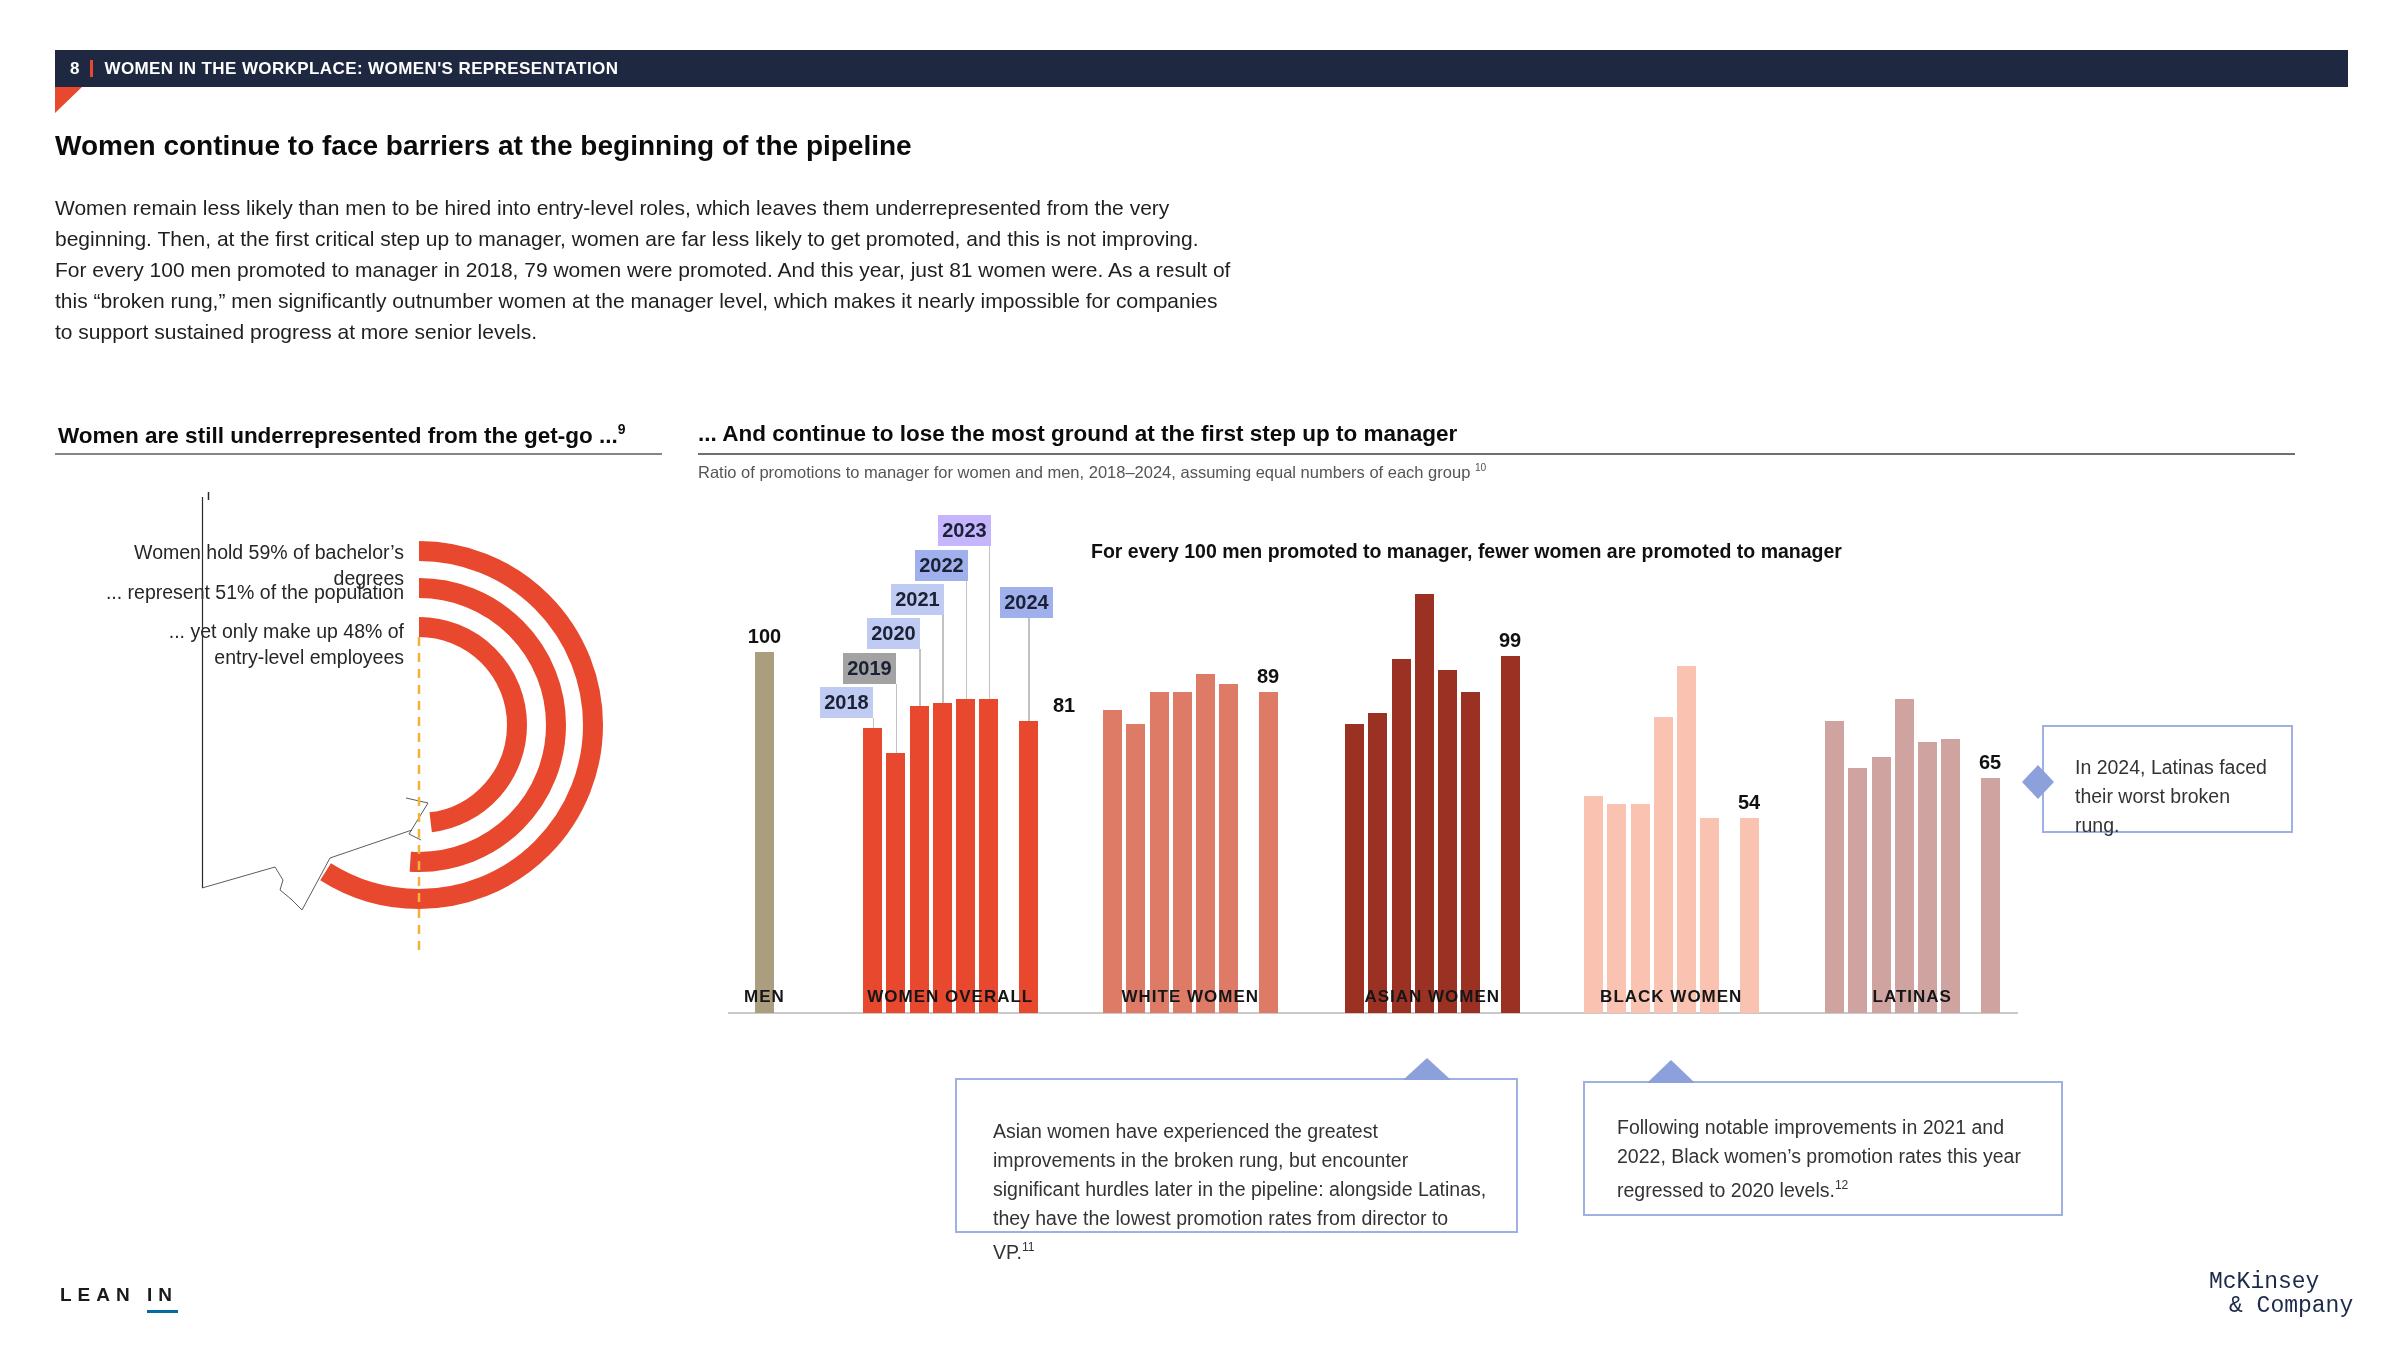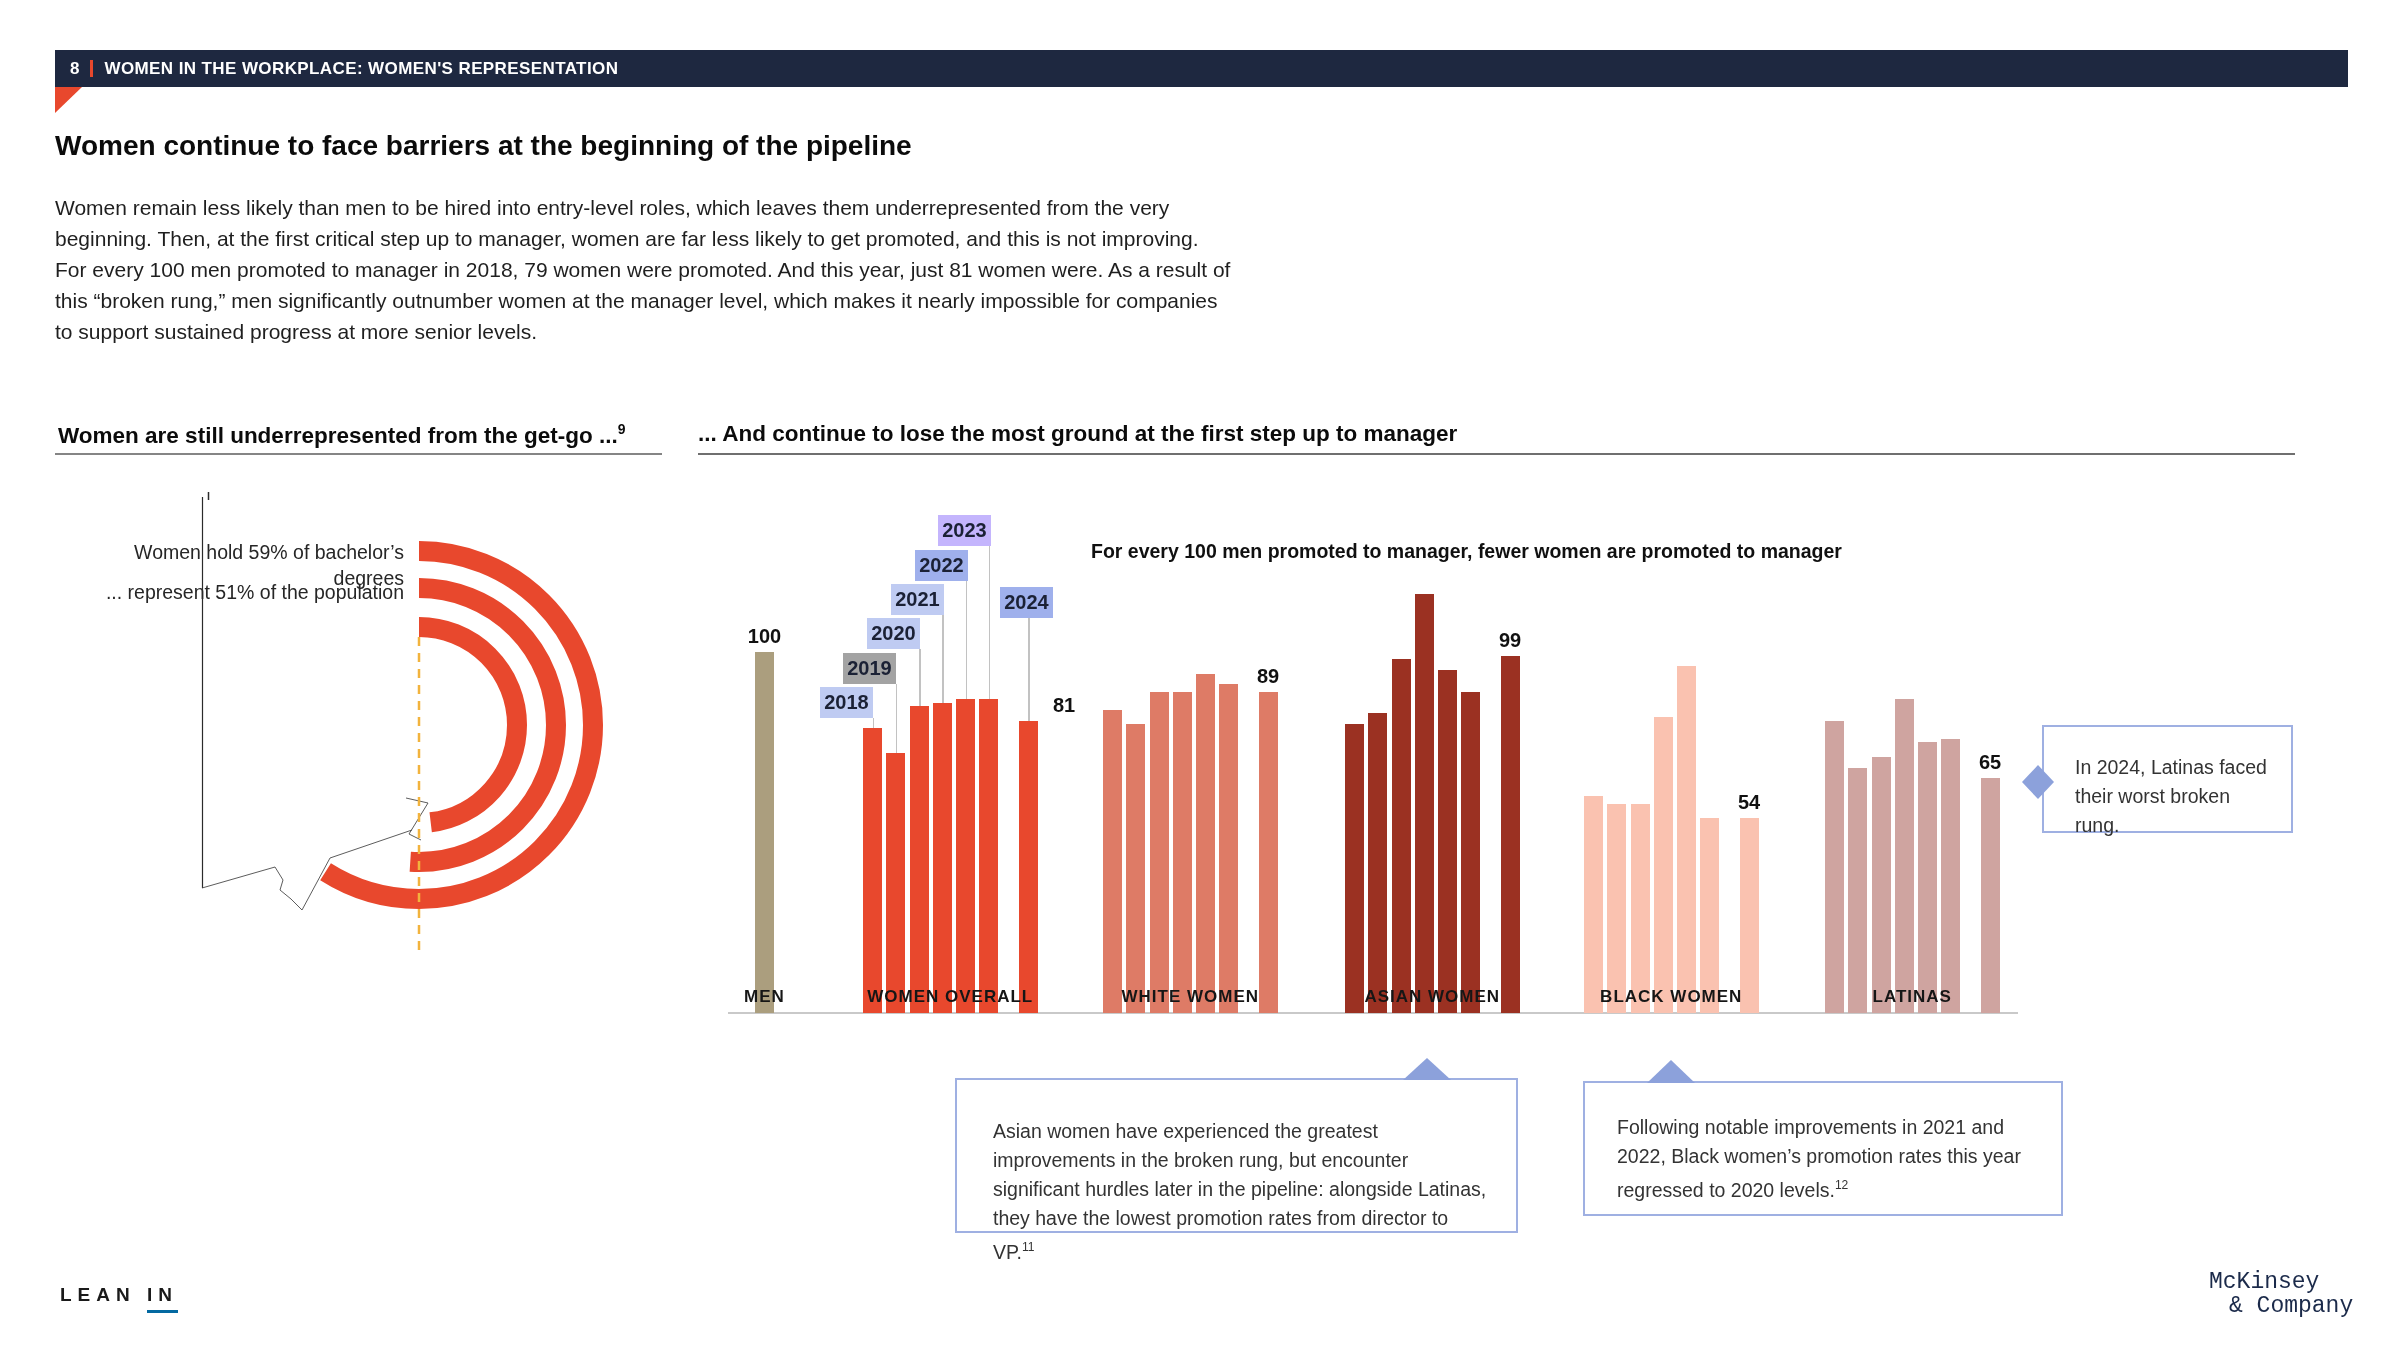--- a/index.html
+++ b/index.html
@@ -60,23 +60,26 @@
     <span class="crumb">WOMEN IN THE WORKPLACE: WOMEN'S REPRESENTATION</span>
   </header>
 
   <h1 id="headline" class="abs">Women continue to face barriers at the beginning of the pipeline</h1>
   <p id="intro" class="abs">Women remain less likely than men to be hired into entry-level roles, which leaves them underrepresented from the very beginning. Then, at the first critical step up to manager, women are far less likely to get promoted, and this is not improving. For every 100 men promoted to manager in 2018, 79 women were promoted. And this year, just 81 women were. As a result of this “broken rung,” men significantly outnumber women at the manager level, which makes it nearly impossible for companies to support sustained progress at more senior levels.</p>
 
   <h2 id="left-title" class="abs panel-title"><span>Women are still underrepresented from the get-go ...</span><sup>9</sup></h2>
   <div id="rule-left" class="abs rule"></div>
   <div class="abs arc-label" style="top:539px;">Women hold 59% of bachelor’s degrees</div>
   <div class="abs arc-label" style="top:579px;">... represent 51% of the population</div>
+  <div class="abs arc-label" style="top:618px;">... yet only make up 48% of
+entry-level employees</div>
 
   <h2 id="right-title" class="abs panel-title"><span>... And continue to lose the most ground at the first step up to manager</span></h2>
   <div id="rule-right" class="abs rule"></div>
+  <div id="subtitle" class="abs"><span>Ratio of promotions to manager for women and men, 2018–2024, assuming equal numbers of each group</span> <sup>10</sup></div>
   <div id="annotation" class="abs">For every 100 men promoted to manager, fewer women are promoted to manager</div>
 
   <div id="baseline" class="abs"></div>
   <div id="bars">
       <div class="bar" style="left: 755px; top: 652px; height: 361px; background: rgb(171, 158, 126);"></div>
       <div class="grouplabel" style="left: 764.5px;">MEN</div>
       <div class="valuelabel" style="left: 764.5px; top: 626px;">100</div>
       <div class="yearline" style="left: 872.5px; top: 718px; height: 9.81px;"></div>
       <div class="yearline" style="left: 895.75px; top: 684px; height: 69.08px;"></div>
       <div class="yearline" style="left: 919px; top: 649px; height: 57.15px;"></div>

